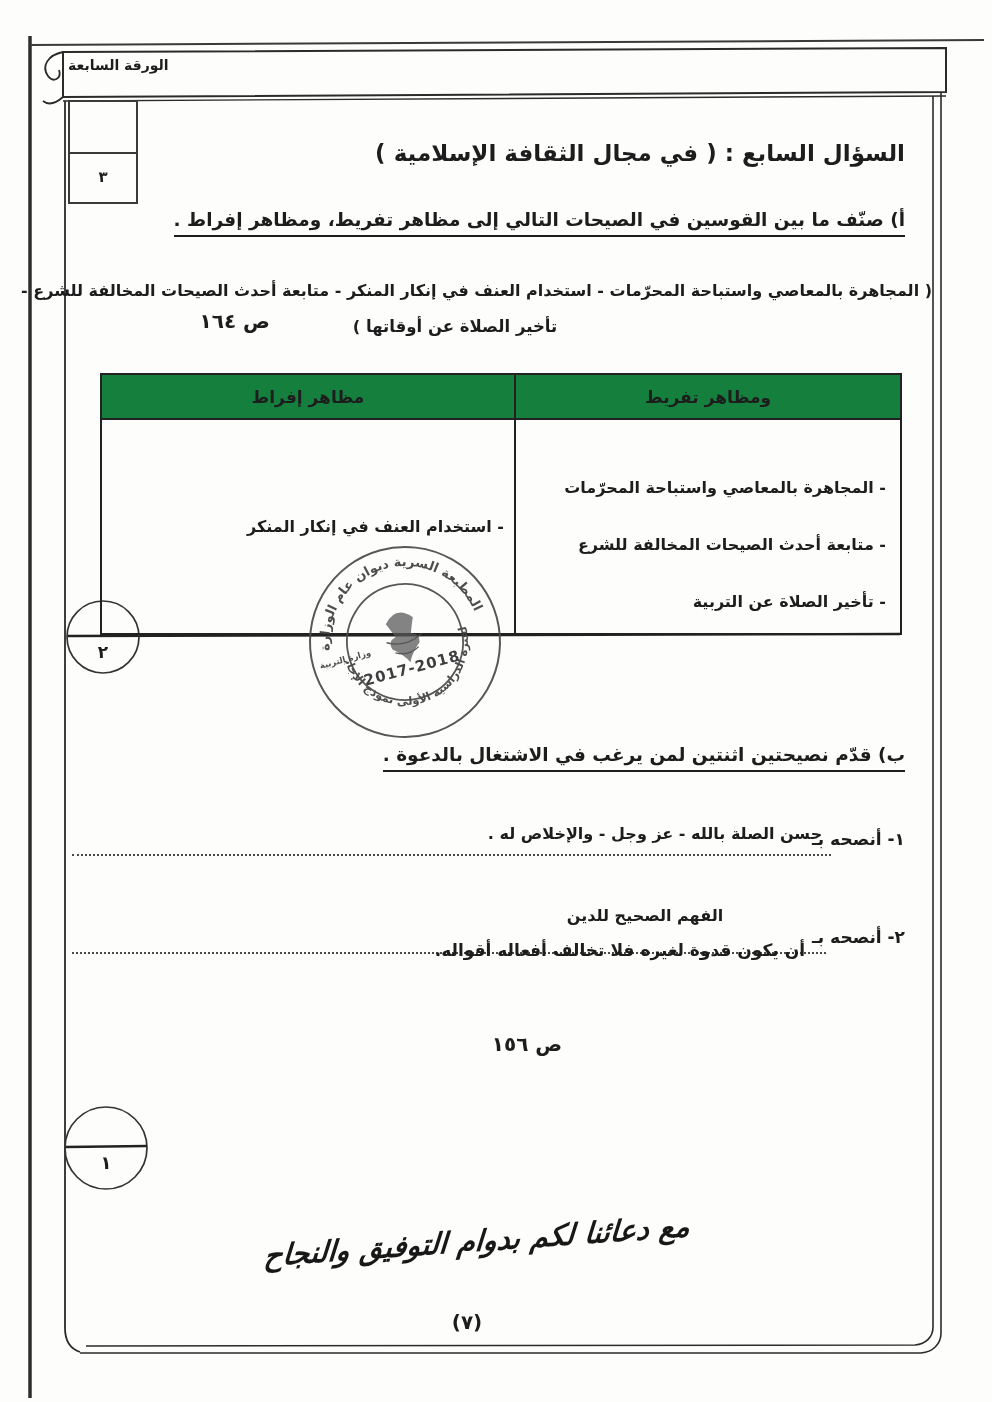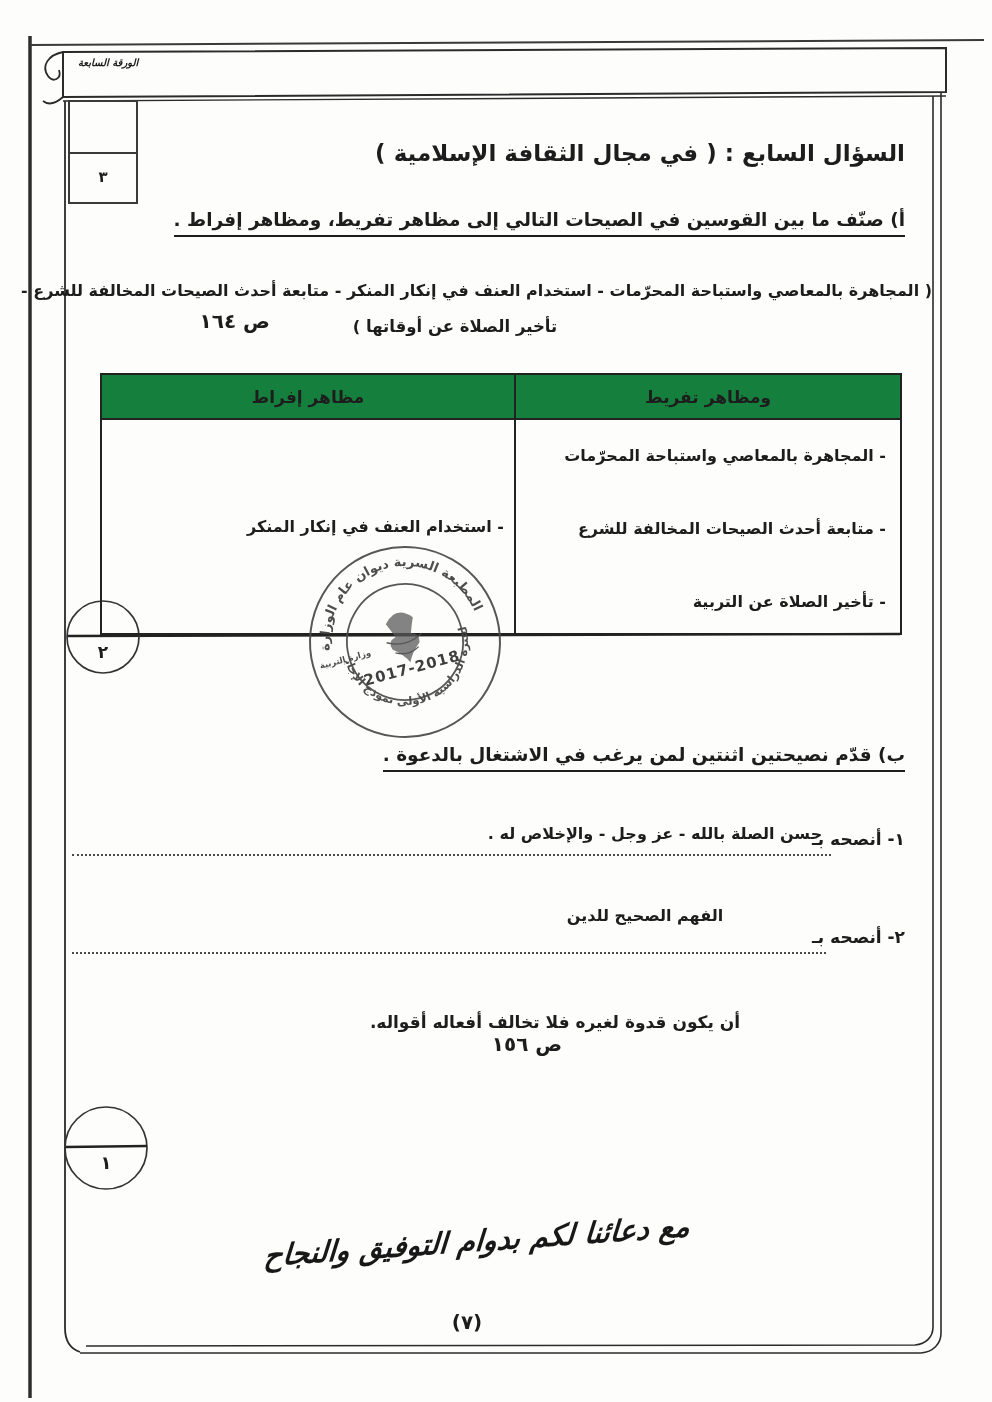--- a/index.html
+++ b/index.html
@@ -9,50 +9,50 @@
   }
   .abs{position:absolute;}
   .rtl{direction:rtl;unicode-bidi:embed;}
   .b{font-weight:700;}
   svg{display:block;}
   .underlined{border-bottom:2.5px solid #1e1e1e;padding-bottom:5px;}
   .nowrap{white-space:nowrap;}
 
   
   .band-title{top:61px;right:72px;font-size:11.5px;letter-spacing:0;}
-  .band-left-label{top:57px;left:78px;font-size:10px;font-style:italic;}
+  .band-left-label{top:57px;left:68px;font-size:14px;}
 
   
   .score-box{left:68px;top:100px;width:66px;height:100px;border:2px solid #3a3a3a;background:transparent;}
   .score-box .cell-top{height:50px;}
   .score-box .cell-bottom{height:46px;border-top:2px solid #3a3a3a;display:flex;align-items:center;justify-content:center;font-size:15px;font-weight:700;}
 
   .q-title{top:140px;right:87px;font-size:23px;}
   .a-prompt{top:209px;right:87px;font-size:18.5px;}
   .opt-line1{top:281px;right:60px;font-size:16px;}
   .opt-line2{top:317px;left:330px;width:250px;text-align:center;font-size:16.5px;}
   .pref-164{top:309px;left:175px;width:95px;text-align:right;font-size:20px;}
 
   
   .t{left:100px;top:373px;width:802px;height:262px;border:2.2px solid #222;box-sizing:border-box;
      display:grid;grid-template-columns:414px 1fr;grid-template-rows:45px 1fr;}
   .t .hc{background:#15803d;display:flex;align-items:center;justify-content:center;
      font-size:17px;font-weight:700;border-bottom:2.2px solid #222;box-sizing:border-box;}
   .t .c1{border-right:2.2px solid #222;box-sizing:border-box;}
   .t .bc{box-sizing:border-box;display:flex;flex-direction:column;}
-  .t .bc-neg{padding:26px 14px 22px 6px;justify-content:space-between;}
+  .t .bc-neg{padding:26px 14px 22px 6px;justify-content:space-between;margin-top:32px;}
   .t .bc-exc{padding:8px 10px;justify-content:center;}
   .t .item{direction:rtl;text-align:right;font-size:16px;font-weight:700;}
 
   .b-prompt{top:744px;right:87px;font-size:18.5px;}
 
   .ans-label{right:87px;font-size:17px;}
   .dots{height:16px;border-bottom:2px dotted #4a4a4a;}
   .ans-text{text-align:center;font-size:16px;}
-  .ans-note{top:1012px;left:305px;width:500px;text-align:center;font-size:17px;}
+  .ans-note{top:940px;left:305px;width:500px;font-size:17px;}
   .pref-156{top:1032px;left:467px;width:120px;text-align:center;font-size:20px;}
 
   .num-circle-label{text-align:center;font-weight:700;}
   .c2-label{left:88px;top:642px;width:30px;font-size:17px;}
   .c1-label{left:92px;top:1152px;width:28px;font-size:18px;}
 
   .handwriting{top:1224px;left:247px;width:460px;text-align:center;font-size:29px;
      font-style:italic;font-weight:700;transform:rotate(-4deg) skewX(-8deg);color:#181818;}
   .page-num{top:1310px;left:400px;width:134px;text-align:center;font-size:20px;}
 </style>

